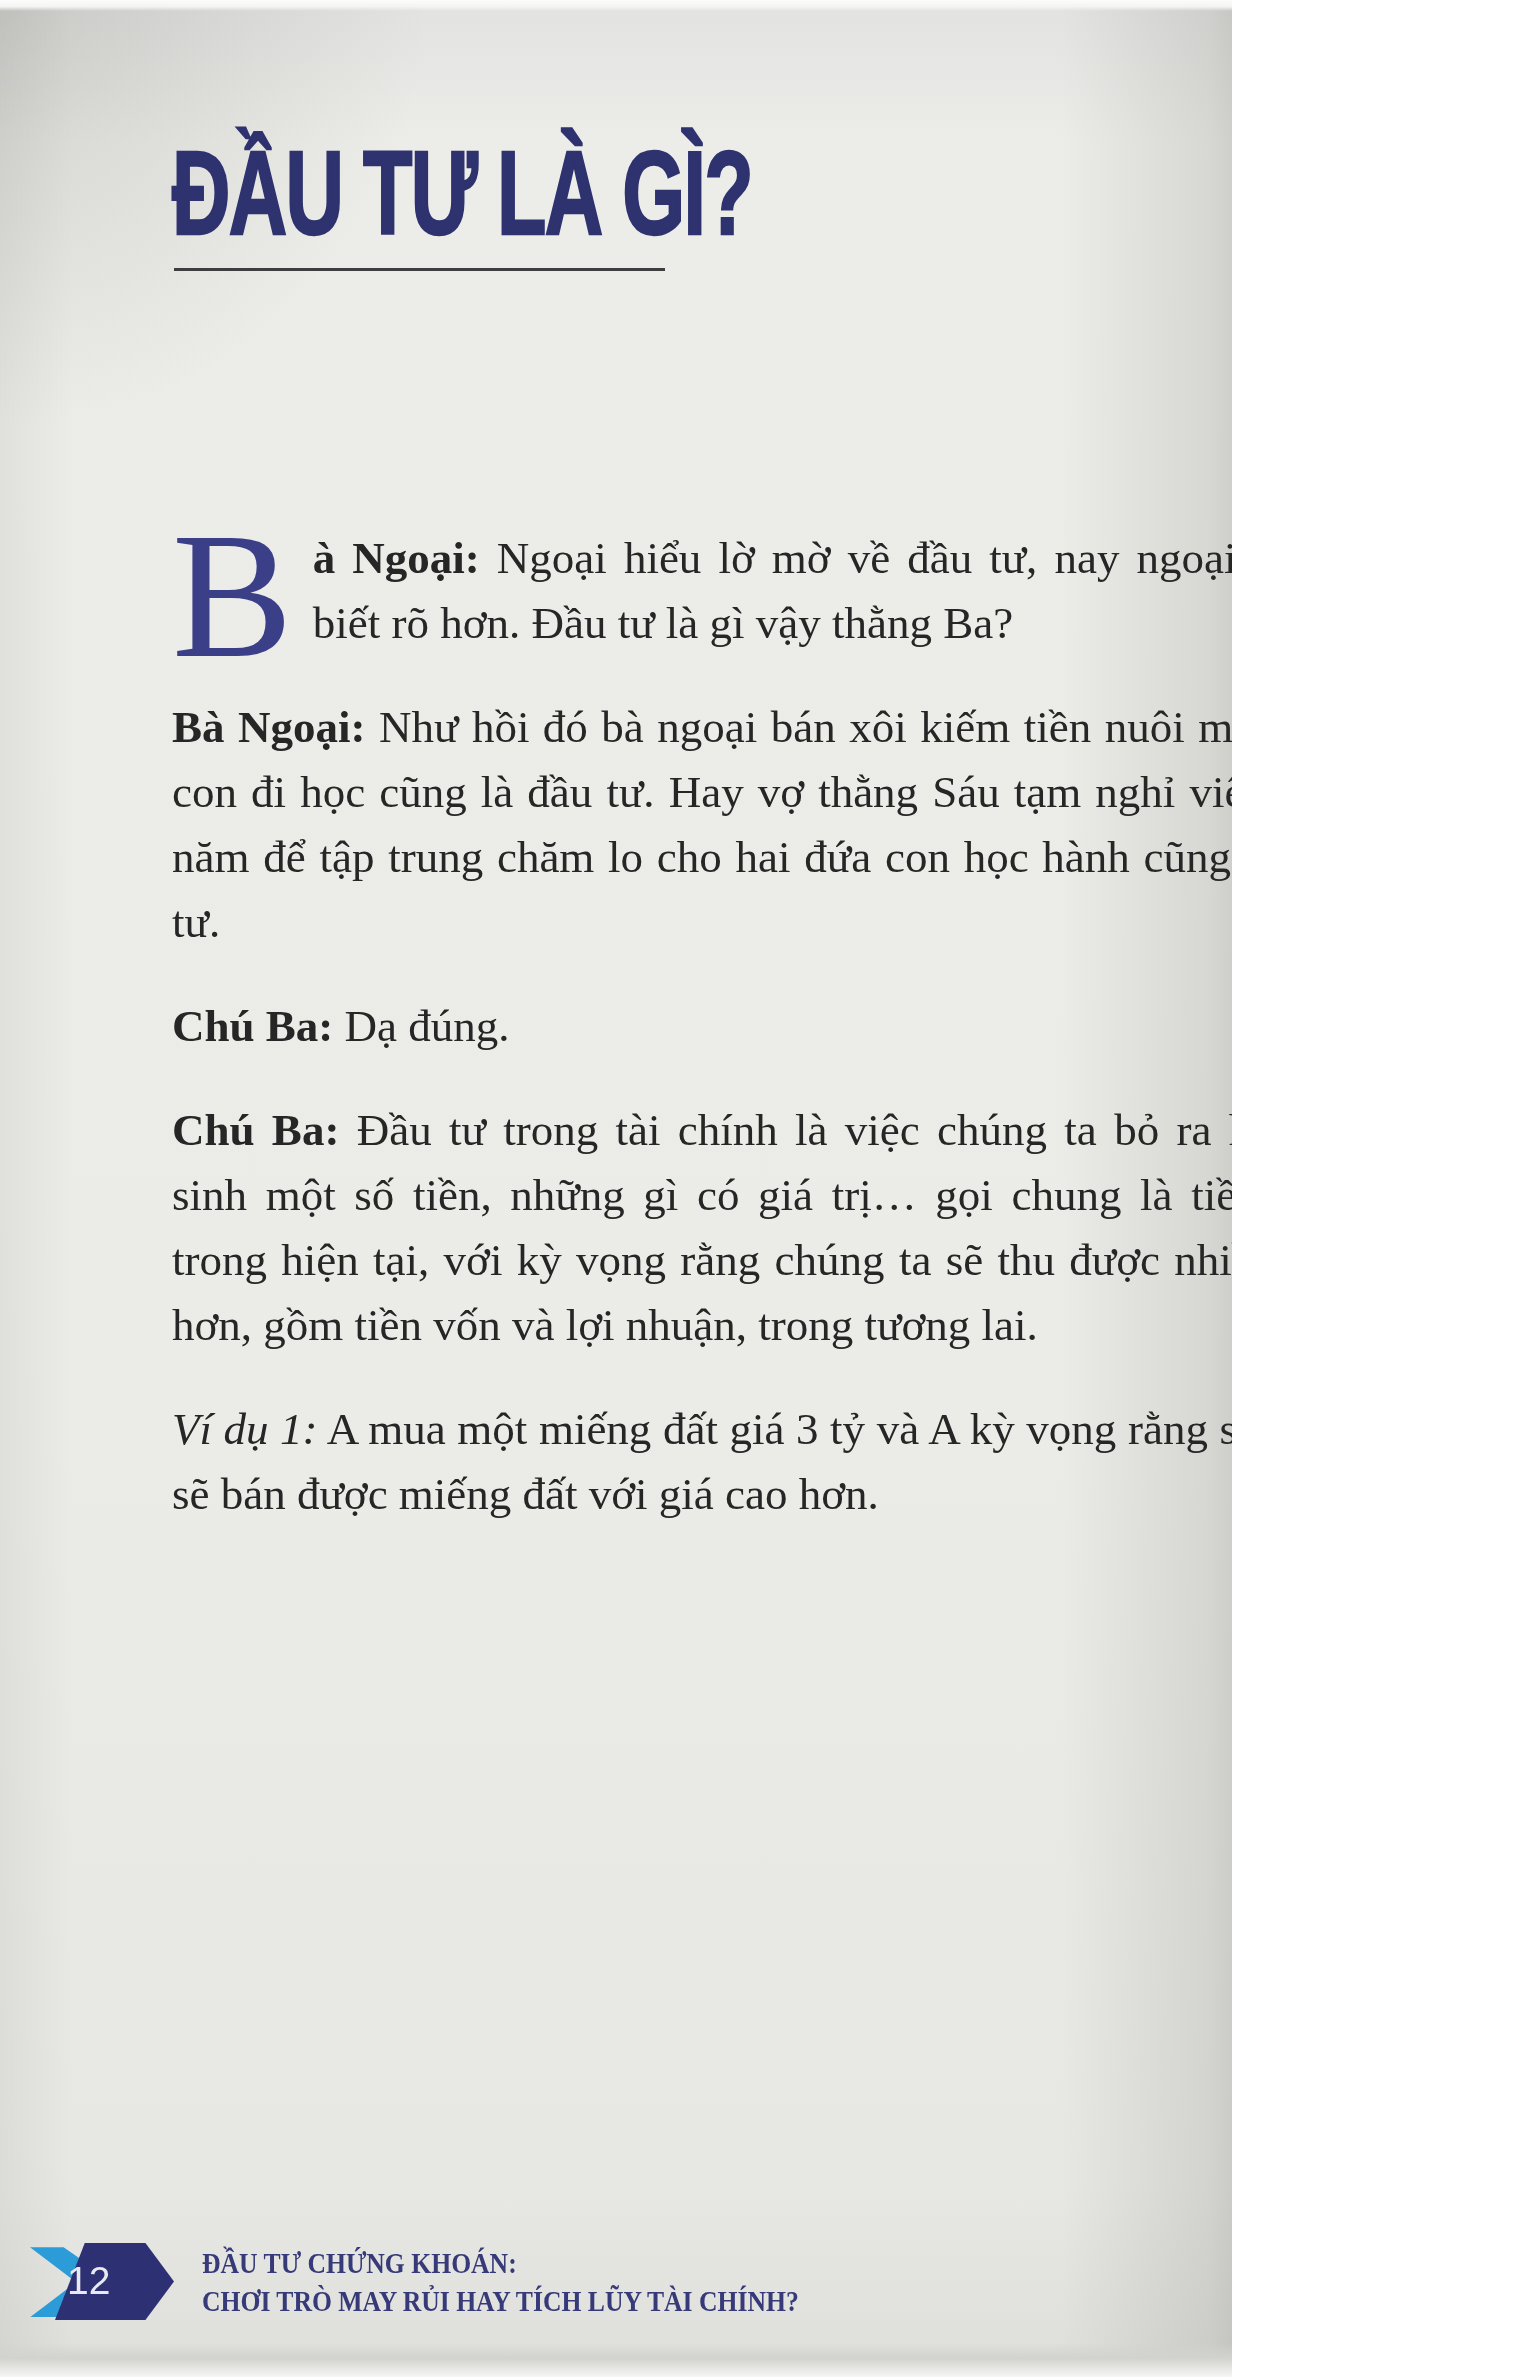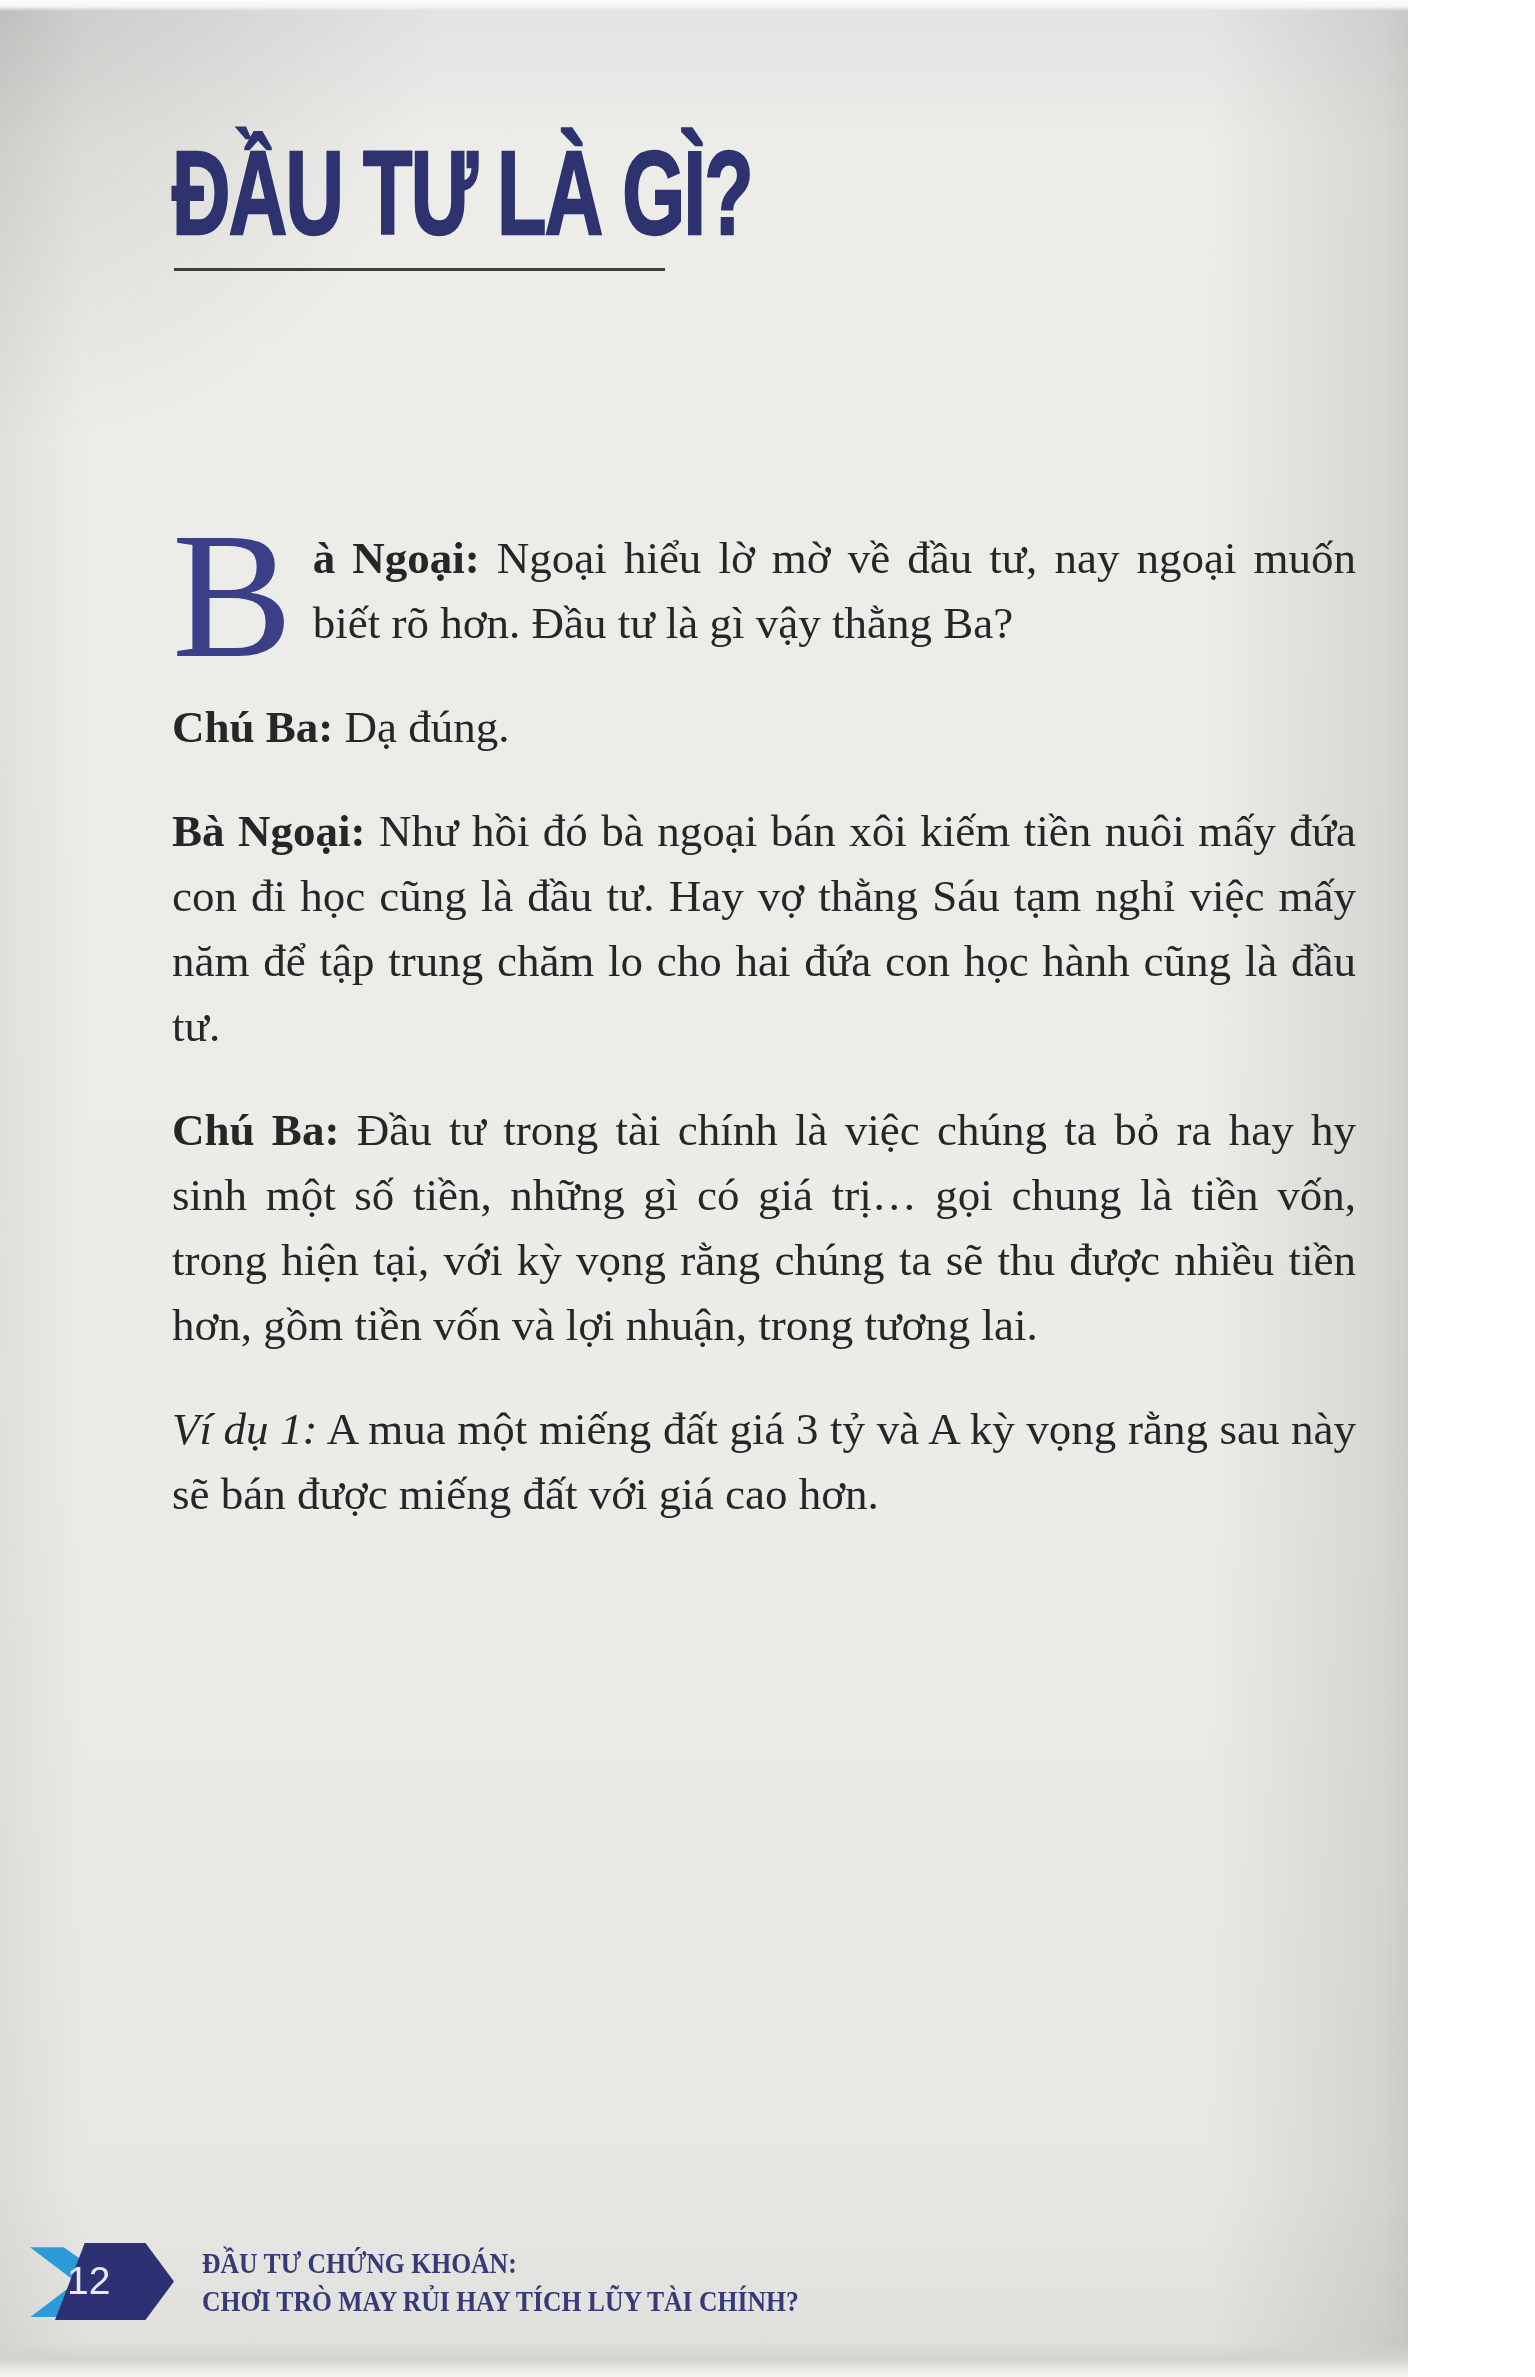--- a/index.html
+++ b/index.html
@@ -1,20 +1,20 @@
 <!DOCTYPE html>
 <html style="font-size:13.4px"><head>
 <meta charset="utf-8">
 <style>
   html, body { margin: 0; padding: 0; }
   body { width: 1536px; height: 2377px; font-family: "Liberation Serif", serif; }
 
   .page {
     position: relative;
-    width: 1408px;
+    width: 1232px;
     height: 2377px;
     overflow: hidden;
     background:
       linear-gradient(90deg, rgba(0,0,0,0.05) 0%, rgba(0,0,0,0) 6%, rgba(0,0,0,0) 86%, rgba(90,90,85,0.14) 98%, rgba(90,90,85,0.20) 100%),
       radial-gradient(circle at 0% 0%, rgba(110,110,105,0.22), rgba(0,0,0,0) 16%),
       linear-gradient(180deg, #e2e2e0 0%, #ecece9 6%, #ebebe8 60%, #e7e7e4 92%, #dededa 100%);
   }
 
   .edge-top {
     position: absolute; top: 0; left: 0; width: 100%; height: 11px;
@@ -115,23 +115,23 @@
   <div class="edge-top"></div>
 
   <h1 class="title"><span class="title-inner">ĐẦU TƯ LÀ GÌ?</span></h1>
   <div class="title-underline"></div>
 
   <div class="body-col">
 
     <p class="para"><span class="dropcap">B</span><b class="speaker">à Ngoại:</b> <span>Ngoại hiểu lờ mờ về đầu tư, nay ngoại muốn biết rõ hơn. Đầu tư là gì vậy thằng Ba?</span></p>
 
 
+    <p class="para"><b class="speaker">Bà Ngoại:</b> <span>Như hồi đó bà ngoại bán xôi kiếm tiền nuôi mấy đứa con đi học cũng là đầu tư. Hay vợ thằng Sáu tạm nghỉ việc mấy năm để tập trung chăm lo cho hai đứa con học hành cũng là đầu tư.</span></p>
+
     <p class="para"><b class="speaker">Chú Ba:</b> <span>Dạ đúng.</span></p>
-
-    <p class="para"><b class="speaker">Bà Ngoại:</b> <span>Như hồi đó bà ngoại bán xôi kiếm tiền nuôi mấy đứa con đi học cũng là đầu tư. Hay vợ thằng Sáu tạm nghỉ việc mấy năm để tập trung chăm lo cho hai đứa con học hành cũng là đầu tư.</span></p>
 
 
     <p class="para"><b class="speaker">Chú Ba:</b> <span>Đầu tư trong tài chính là việc chúng ta bỏ ra hay hy sinh một số tiền, những gì có giá trị… gọi chung là tiền vốn, trong hiện tại, với kỳ vọng rằng chúng ta sẽ thu được nhiều tiền hơn, gồm tiền vốn và lợi nhuận, trong tương lai.</span></p>
 
     <p class="para"><i class="example">Ví dụ 1:</i> <span>A mua một miếng đất giá 3 tỷ và A kỳ vọng rằng sau này sẽ bán được miếng đất với giá cao hơn.</span></p>
 
 
   </div>
 
   <div class="footer">

